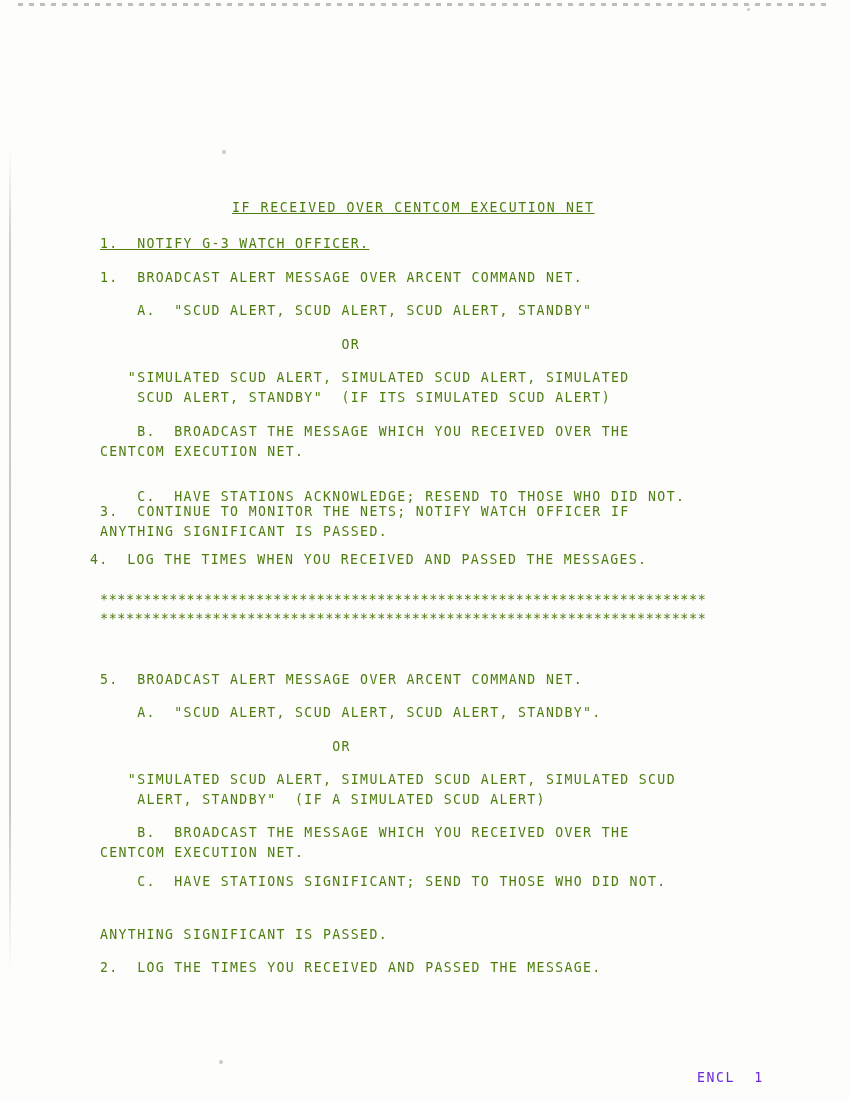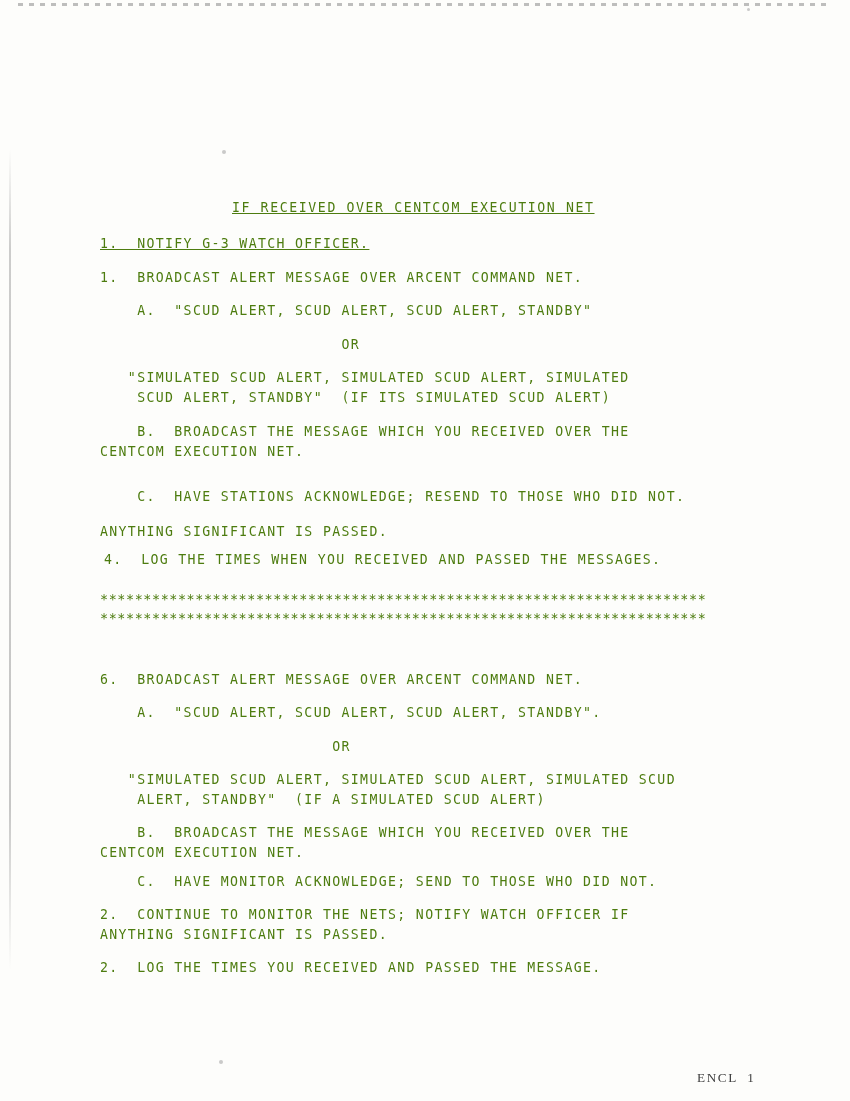--- a/index.html
+++ b/index.html
@@ -60,22 +60,21 @@
   }
   .stars {
     letter-spacing: 0.6px;
     font-size: 13.4px;
   }
   .footer {
     position: absolute;
     white-space: pre;
     font-size: 13.2px;
     letter-spacing: 1.6px;
-    color: #404040;
-    font-family: Liberation Serif, serif;
+    color: #6d28d9;
   }
 </style>
 </head>
 <body>
 
 <div id="page">
 
   <div class="scan-edge-top"></div>
   <div class="scan-edge-left"></div>
   <div class="speck" style="left:222px; top:150px; width:4px; height:4px;"></div>
@@ -88,35 +87,35 @@
 
     <div class="line" style="left:100px; top:236px;text-decoration:underline;">1.  NOTIFY G-3 WATCH OFFICER.</div>
     <div class="line" style="left:100px; top:270px;">1.  BROADCAST ALERT MESSAGE OVER ARCENT COMMAND NET.</div>
     <div class="line" style="left:100px; top:303px;">    A.  "SCUD ALERT, SCUD ALERT, SCUD ALERT, STANDBY"</div>
     <div class="line" style="left:100px; top:337px;">                          OR</div>
     <div class="line" style="left:100px; top:370px;">   "SIMULATED SCUD ALERT, SIMULATED SCUD ALERT, SIMULATED</div>
     <div class="line" style="left:100px; top:390px;">    SCUD ALERT, STANDBY"  (IF ITS SIMULATED SCUD ALERT)</div>
     <div class="line" style="left:100px; top:424px;">    B.  BROADCAST THE MESSAGE WHICH YOU RECEIVED OVER THE</div>
     <div class="line" style="left:100px; top:444px;">CENTCOM EXECUTION NET.</div>
     <div class="line" style="left:100px; top:470px;margin-top:19px;">    C.  HAVE STATIONS ACKNOWLEDGE; RESEND TO THOSE WHO DID NOT.</div>
+    <div class="line" style="left:100px; top:504px;">3.  CONTINUE TO MONITOR THE NETS; NOTIFY WATCH OFFICER IF</div>
     <div class="line" style="left:100px; top:524px;">ANYTHING SIGNIFICANT IS PASSED.</div>
-    <div class="line" style="left:104px; top:552px;">4.  LOG THE TIMES WHEN YOU RECEIVED AND PASSED THE MESSAGES.</div>
+    <div class="line" style="left:90px; top:552px;">4.  LOG THE TIMES WHEN YOU RECEIVED AND PASSED THE MESSAGES.</div>
 
     <div class="line stars" style="left:100px; top:592px;">**********************************************************************</div>
     <div class="line stars" style="left:100px; top:611px;">**********************************************************************</div>
 
 
-    <div class="line" style="left:100px; top:672px;">6.  BROADCAST ALERT MESSAGE OVER ARCENT COMMAND NET.</div>
+    <div class="line" style="left:100px; top:672px;">5.  BROADCAST ALERT MESSAGE OVER ARCENT COMMAND NET.</div>
     <div class="line" style="left:100px; top:705px;">    A.  "SCUD ALERT, SCUD ALERT, SCUD ALERT, STANDBY".</div>
     <div class="line" style="left:100px; top:739px;">                         OR</div>
     <div class="line" style="left:100px; top:772px;">   "SIMULATED SCUD ALERT, SIMULATED SCUD ALERT, SIMULATED SCUD</div>
     <div class="line" style="left:100px; top:792px;">    ALERT, STANDBY"  (IF A SIMULATED SCUD ALERT)</div>
     <div class="line" style="left:100px; top:825px;">    B.  BROADCAST THE MESSAGE WHICH YOU RECEIVED OVER THE</div>
     <div class="line" style="left:100px; top:845px;">CENTCOM EXECUTION NET.</div>
-    <div class="line" style="left:100px; top:874px;">    C.  HAVE MONITOR ACKNOWLEDGE; SEND TO THOSE WHO DID NOT.</div>
-    <div class="line" style="left:100px; top:907px;">2.  CONTINUE TO MONITOR THE NETS; NOTIFY WATCH OFFICER IF</div>
+    <div class="line" style="left:100px; top:874px;">    C.  HAVE STATIONS SIGNIFICANT; SEND TO THOSE WHO DID NOT.</div>
     <div class="line" style="left:100px; top:927px;">ANYTHING SIGNIFICANT IS PASSED.</div>
     <div class="line" style="left:100px; top:960px;">2.  LOG THE TIMES YOU RECEIVED AND PASSED THE MESSAGE.</div>
 
     <div class="footer" style="left:697px; top:1070px;">ENCL  1</div>
 
   </div>
 </div>
 
 </body></html>

